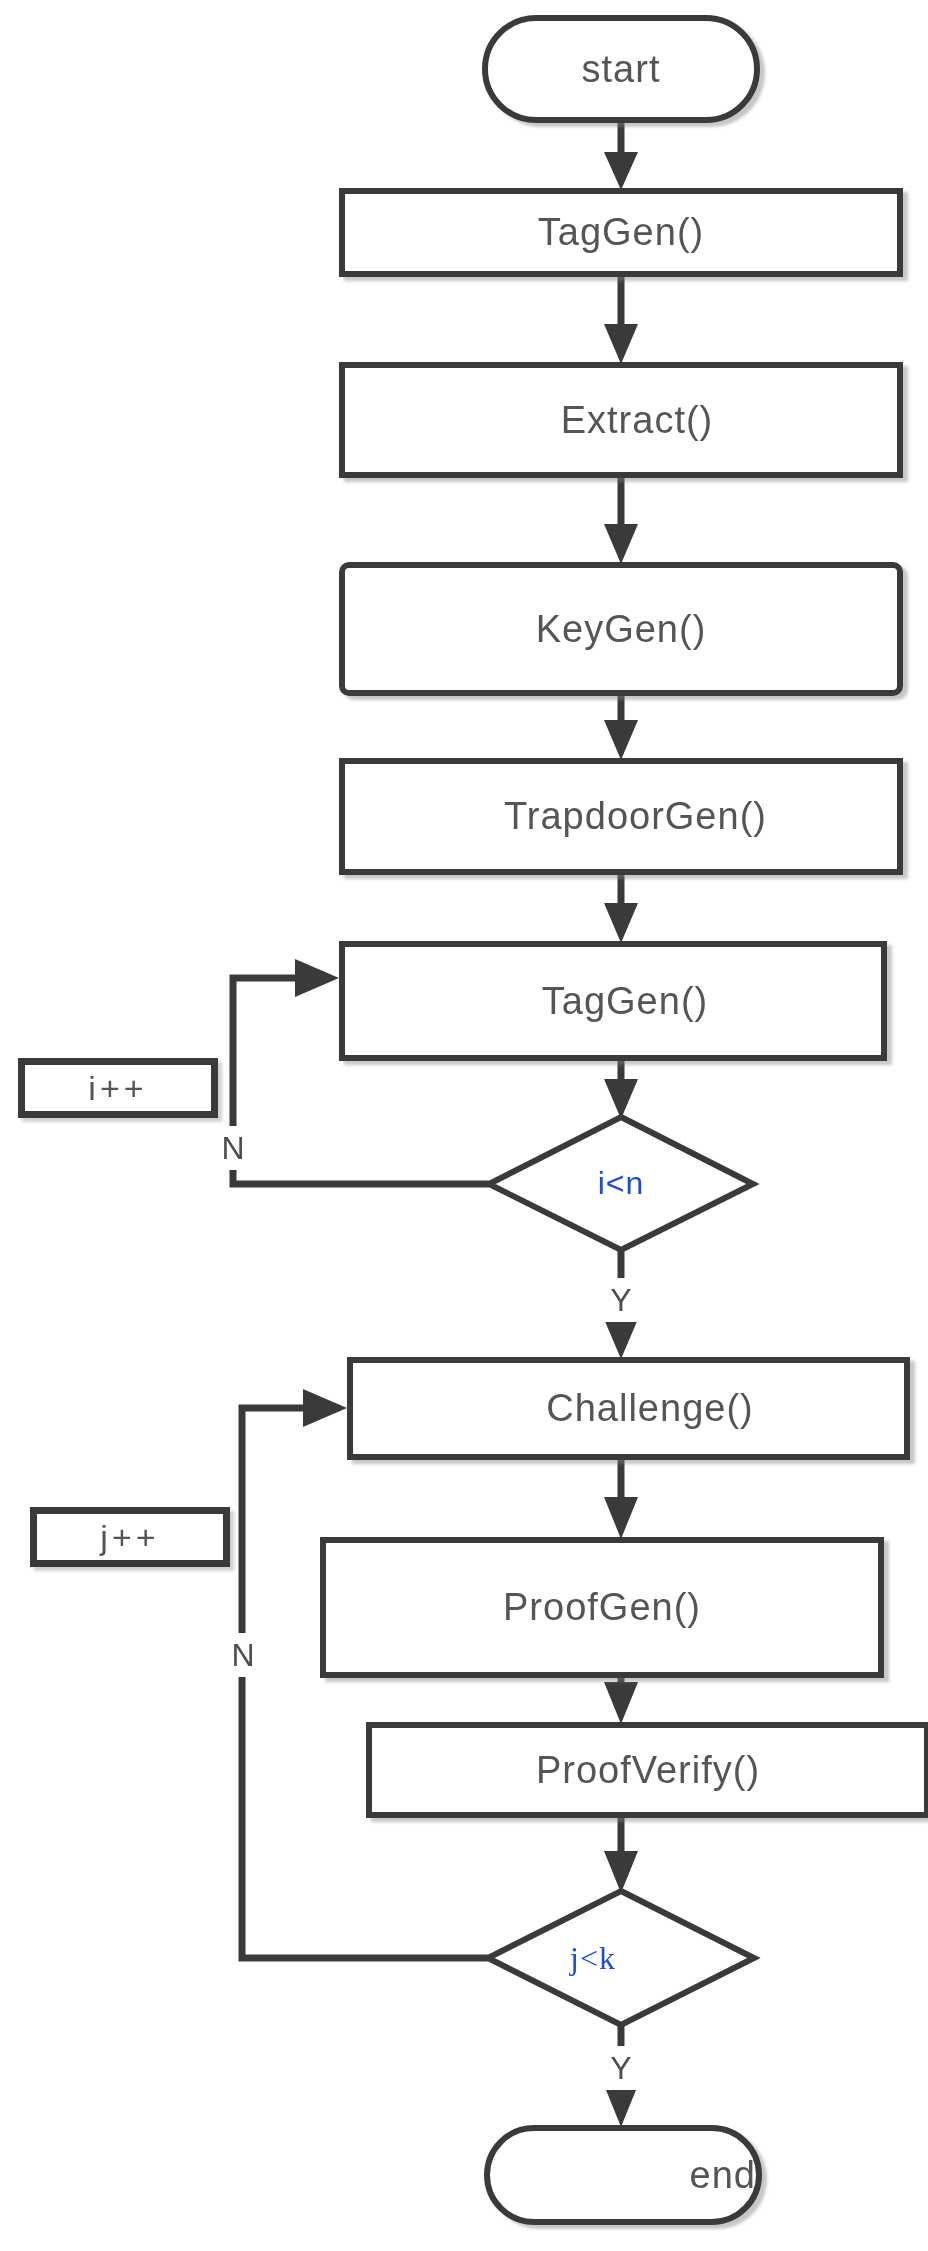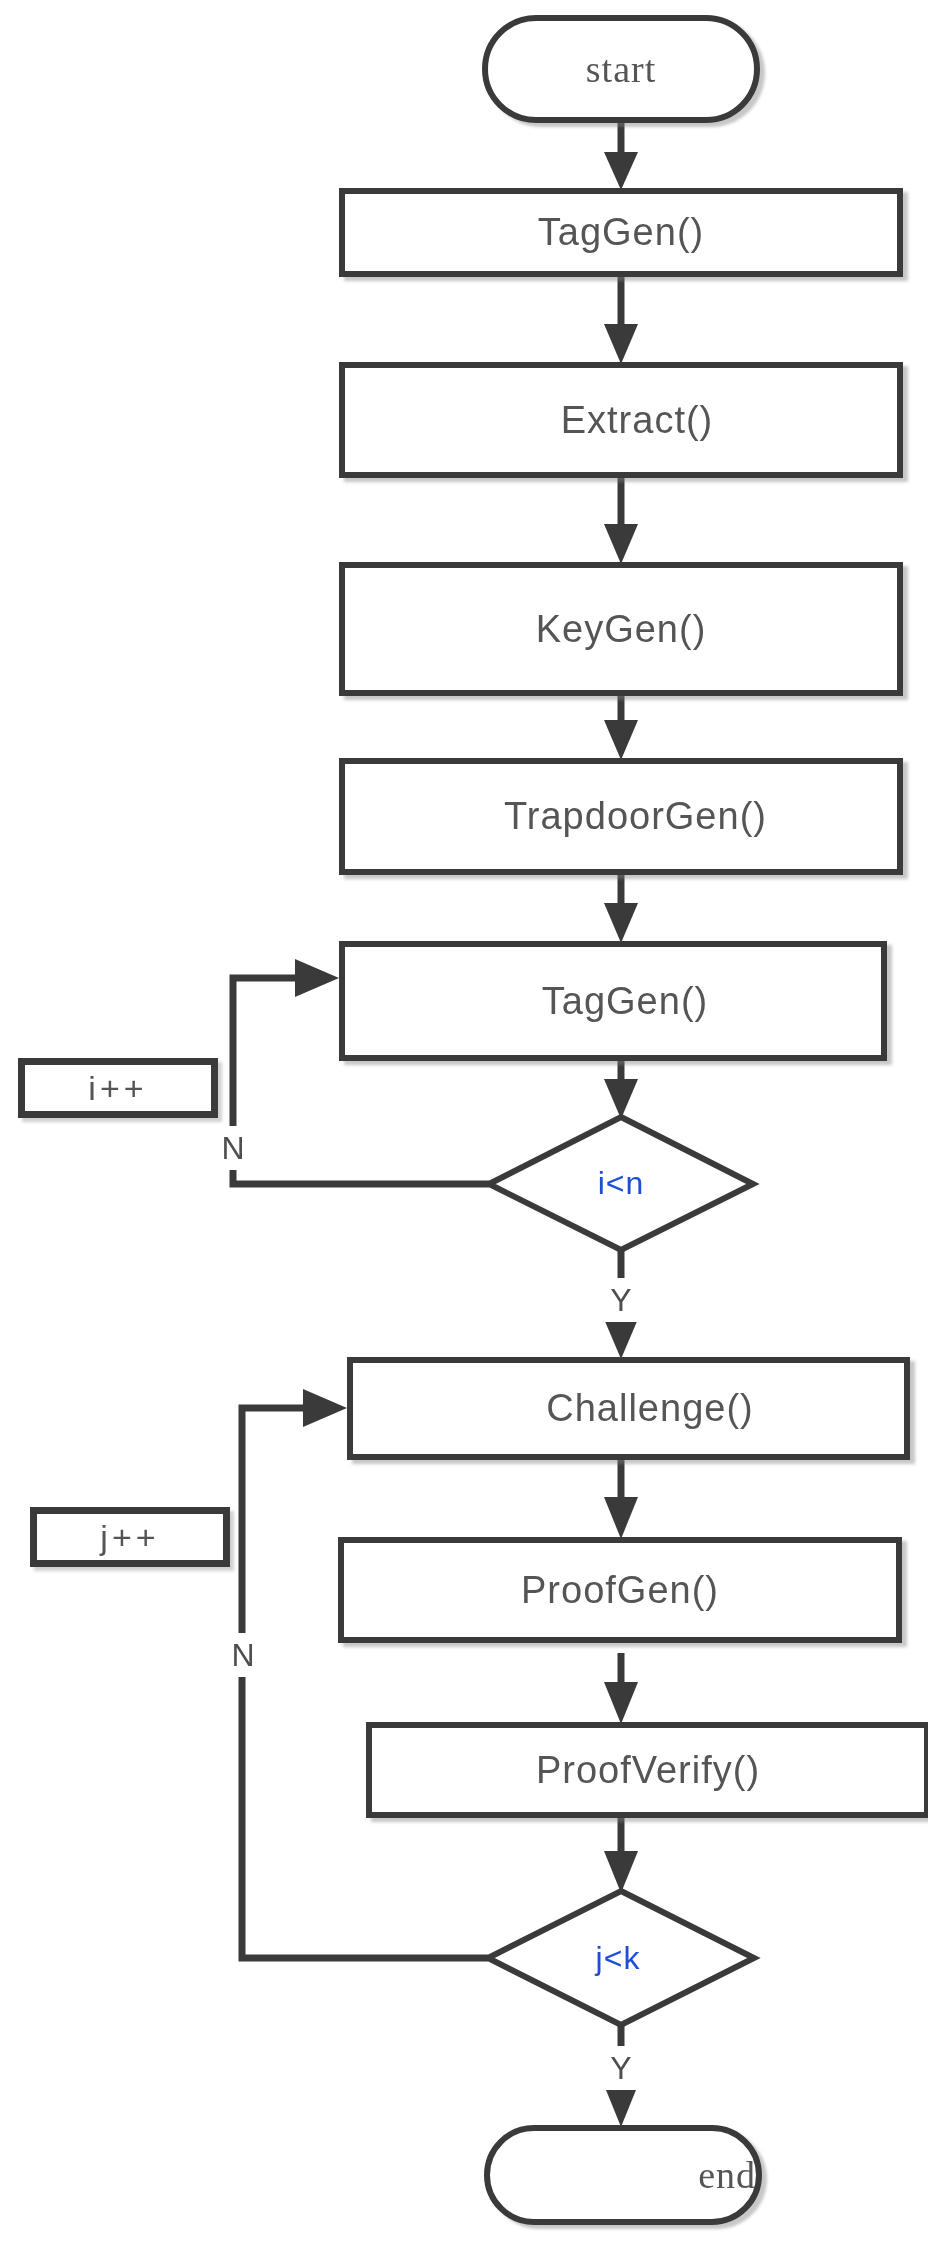--- a/index.html
+++ b/index.html
@@ -7,51 +7,51 @@
     position:relative;width:928px;height:2251px;background:#ffffff;
     font-family:"Liberation Sans","DejaVu Sans",sans-serif;overflow:hidden;
   }
   svg.wires{position:absolute;left:0;top:0;width:928px;height:2251px;}
   .node{
     position:absolute;box-sizing:border-box;background:#ffffff;
     border:6px solid #3a3a3a;display:flex;align-items:center;justify-content:center;
     color:#555555;font-size:38px;letter-spacing:1px;
     box-shadow:5px 4px 3px rgba(130,130,130,0.45);
   }
-  .terminator{border-radius:56px;font-family:Liberation Serif, serif;}
+  .terminator{border-radius:56px;}
   .process{border-radius:0;}
   .smallbox{
     position:absolute;box-sizing:border-box;background:#ffffff;
     border:7px solid #3a3a3a;display:flex;align-items:center;justify-content:center;
     color:#555555;font-size:34px;letter-spacing:4px;
     box-shadow:4px 4px 3px rgba(140,140,140,0.4);
   }
   .diamond-label{
     position:absolute;display:flex;align-items:center;justify-content:center;
     color:#1d4ed8;font-size:32px;letter-spacing:1px;background:transparent;
   }
   .wire-label{
     position:absolute;display:flex;align-items:center;justify-content:center;
     background:#ffffff;color:#4f4f4f;font-size:32px;
   }
   
   #n-start       {left:482px;top:15px;  width:278px;height:108px;}
   #n-setup       {left:339px;top:188px; width:564px;height:89px;}
   #n-extract     {left:339px;top:362px; width:564px;height:116px;padding-left:32px;}
-  #n-keygen      {left:339px;top:562px; width:564px;height:134px;}
+  #n-keygen      {left:339px;top:562px; width:564px;height:134px;border-radius:10px;}
   #n-trapdoorgen {left:339px;top:758px; width:564px;height:117px;padding-left:29px;}
   #n-taggen      {left:339px;top:941px; width:548px;height:120px;padding-left:24px;}
   #n-challenge   {left:347px;top:1357px;width:563px;height:103px;padding-left:43px;}
-  #n-proofgen    {left:338px;top:1537px;width:564px;height:106px;align-items:center;}
+  #n-proofgen    {left:320px;top:1537px;width:564px;height:141px;align-items:center;}
   #n-proofverify {left:338px;top:1722px;width:564px;height:96px;margin-left:28px;}
   #n-end         {left:484px;top:2125px;width:278px;height:100px;justify-content:flex-end;}
   #n-iinc        {left:18px; top:1058px;width:200px;height:60px;}
   #n-jinc        {left:30px; top:1507px;width:200px;height:60px;}
   #lbl-cond-i    {left:489px;top:1117px;width:264px;height:133px;}
-  #lbl-cond-j    {left:485px;top:1891px;width:266px;height:134px;}
+  #lbl-cond-j    {left:460px;top:1891px;width:266px;height:134px;font-family:Liberation Serif, serif;}
   #lbl-n1{left:210px;top:1126px;width:46px;height:44px;}
   #lbl-y1{left:600px;top:1278px;width:42px;height:44px;}
   #lbl-n2{left:220px;top:1633px;width:46px;height:44px;}
   #lbl-y2{left:600px;top:2046px;width:42px;height:44px;}
 </style>
 </head>
 <body>
 
 <div id="canvas">
 

